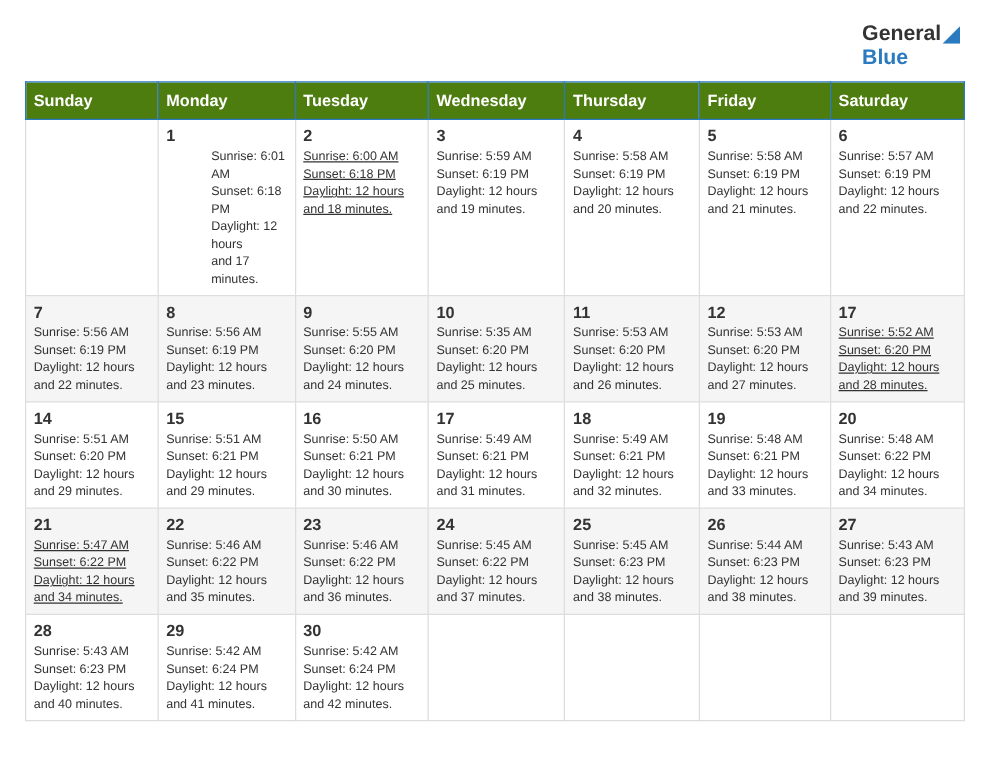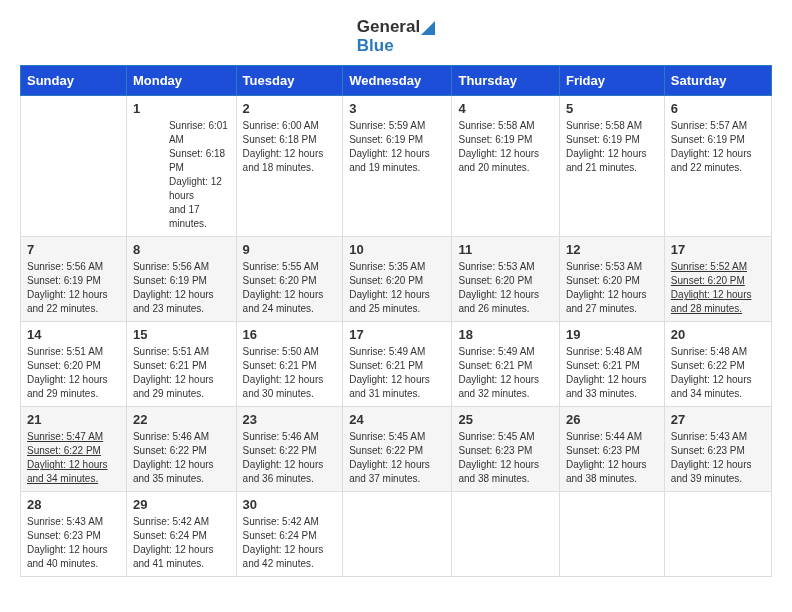--- a/index.html
+++ b/index.html
@@ -4,21 +4,21 @@
   <style>
     * { box-sizing: border-box; margin: 0; padding: 0; }
     body {
       font-family: Arial, sans-serif;
       background: #fff;
       width: 792px;
       min-height: 612px;
     }
     .header {
       display: flex;
-      justify-content: center;
+      justify-content: flex-end;
       align-items: flex-start;
       padding: 18px 24px 10px 24px;
     }
     .logo {
       display: flex;
       align-items: center;
     }
     .title-block {
       text-align: right;
     }
@@ -33,21 +33,21 @@
       margin-top: 2px;
     }
     .calendar {
       width: 100%;
       border-collapse: collapse;
       padding: 0 10px;
       margin: 0 10px;
       width: calc(100% - 20px);
     }
     .calendar th {
-      background-color: #1d4ed8;
+      background-color: #4d7c0f;
       color: #fff;
       font-size: 13px;
       font-weight: bold;
       padding: 7px 6px;
       text-align: left;
       border: 1px solid #2a7abf;
     }
     .calendar td {
       vertical-align: top;
       padding: 5px 6px;
@@ -118,21 +118,21 @@
           <td class="empty-cell"></td>
           <td>
             <span class="day-number">1</span>
             <div class="day-info" style="white-space: pre-line; margin-left: 36px;">Sunrise: 6:01 AM
 Sunset: 6:18 PM
 Daylight: 12 hours
 and 17 minutes.</div>
           </td>
           <td>
             <span class="day-number">2</span>
-            <div class="day-info" style="white-space: pre-line;">Sunrise: 6:00 AM
+            <div class="day-info" style="white-space: pre-line; text-decoration: underline;">Sunrise: 6:00 AM
 Sunset: 6:18 PM
 Daylight: 12 hours
 and 18 minutes.</div>
           </td>
           <td>
             <span class="day-number">3</span>
             <div class="day-info" style="white-space: pre-line;">Sunrise: 5:59 AM
 Sunset: 6:19 PM
 Daylight: 12 hours
 and 19 minutes.</div>

